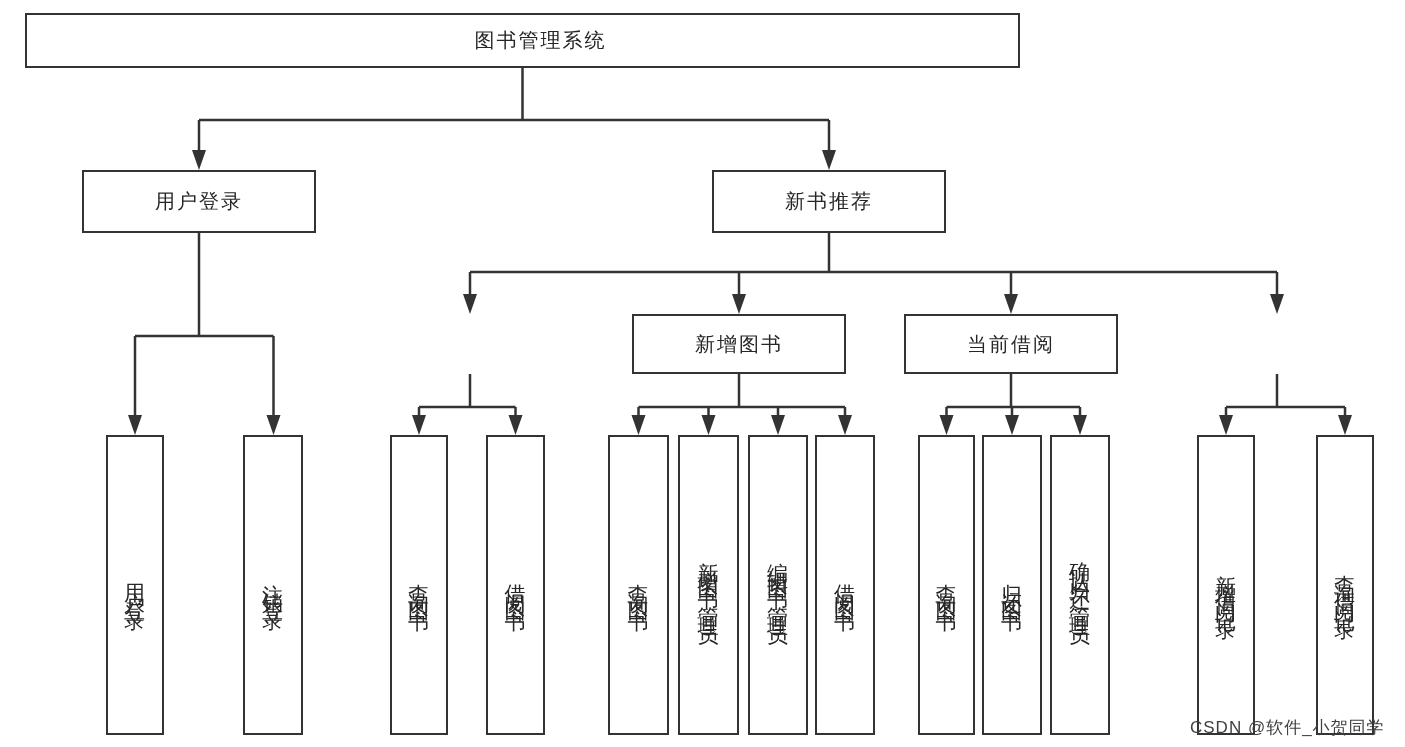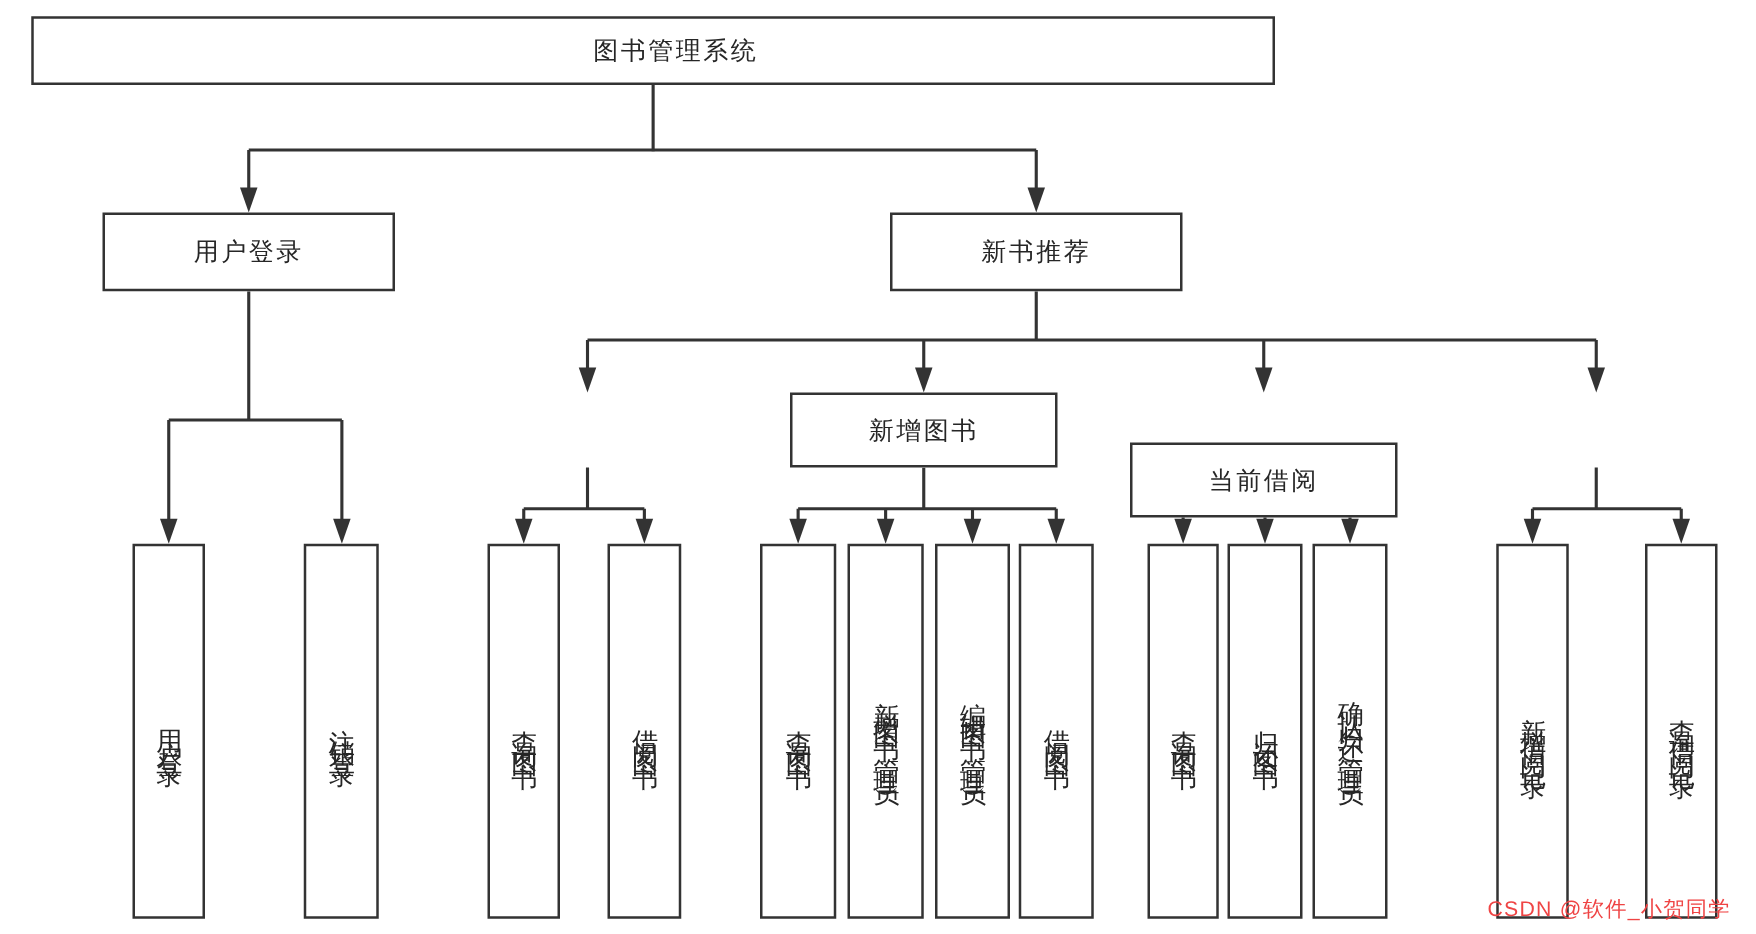--- a/index.html
+++ b/index.html
@@ -16,21 +16,21 @@
     z-index:2; text-align:center;
   }
   .h-label { font-size:20px; letter-spacing:2px; white-space:nowrap; }
   .leaf { top:435px; height:300px; }
   .leaf .v-label {
     writing-mode:vertical-rl; text-orientation:mixed;
     font-size:21px; letter-spacing:9px; line-height:1;
   }
   .watermark {
     position:absolute; left:1190px; top:716px; z-index:3;
-    font-size:17px; color:#ef4444; letter-spacing:1px; white-space:nowrap;
+    font-size:17px; color:#404040; letter-spacing:1px; white-space:nowrap;
   }
 </style>
 </head>
 <body>
 
 <div id="canvas">
 
   <svg class="connectors" viewBox="0 0 1405 747">
     <g>
       <line x1="522.5" y1="68" x2="522.5" y2="121"></line>
@@ -107,21 +107,21 @@
   <div class="box" style="left:82px; top:170px; width:234px; height:63px;">
     <span class="h-label">用户登录</span>
   </div>
   <div class="box" style="left:712px; top:170px; width:234px; height:63px;">
     <span class="h-label">新书推荐</span>
   </div>
 
   <div class="box" style="left:632px; top:314px; width:214px; height:60px;">
     <span class="h-label">新增图书</span>
   </div>
-  <div class="box" style="left:904px; top:314px; width:214px; height:60px;margin-top:40px;">
+  <div class="box" style="left:904px; top:314px; width:214px; height:60px;">
     <span class="h-label">当前借阅</span>
   </div>
 
   <div class="box leaf" style="left:106px; width:58px;">
     <span class="v-label">用户登录</span>
   </div>
   <div class="box leaf" style="left:243px; width:60px;">
     <span class="v-label">注销登录</span>
   </div>
 

